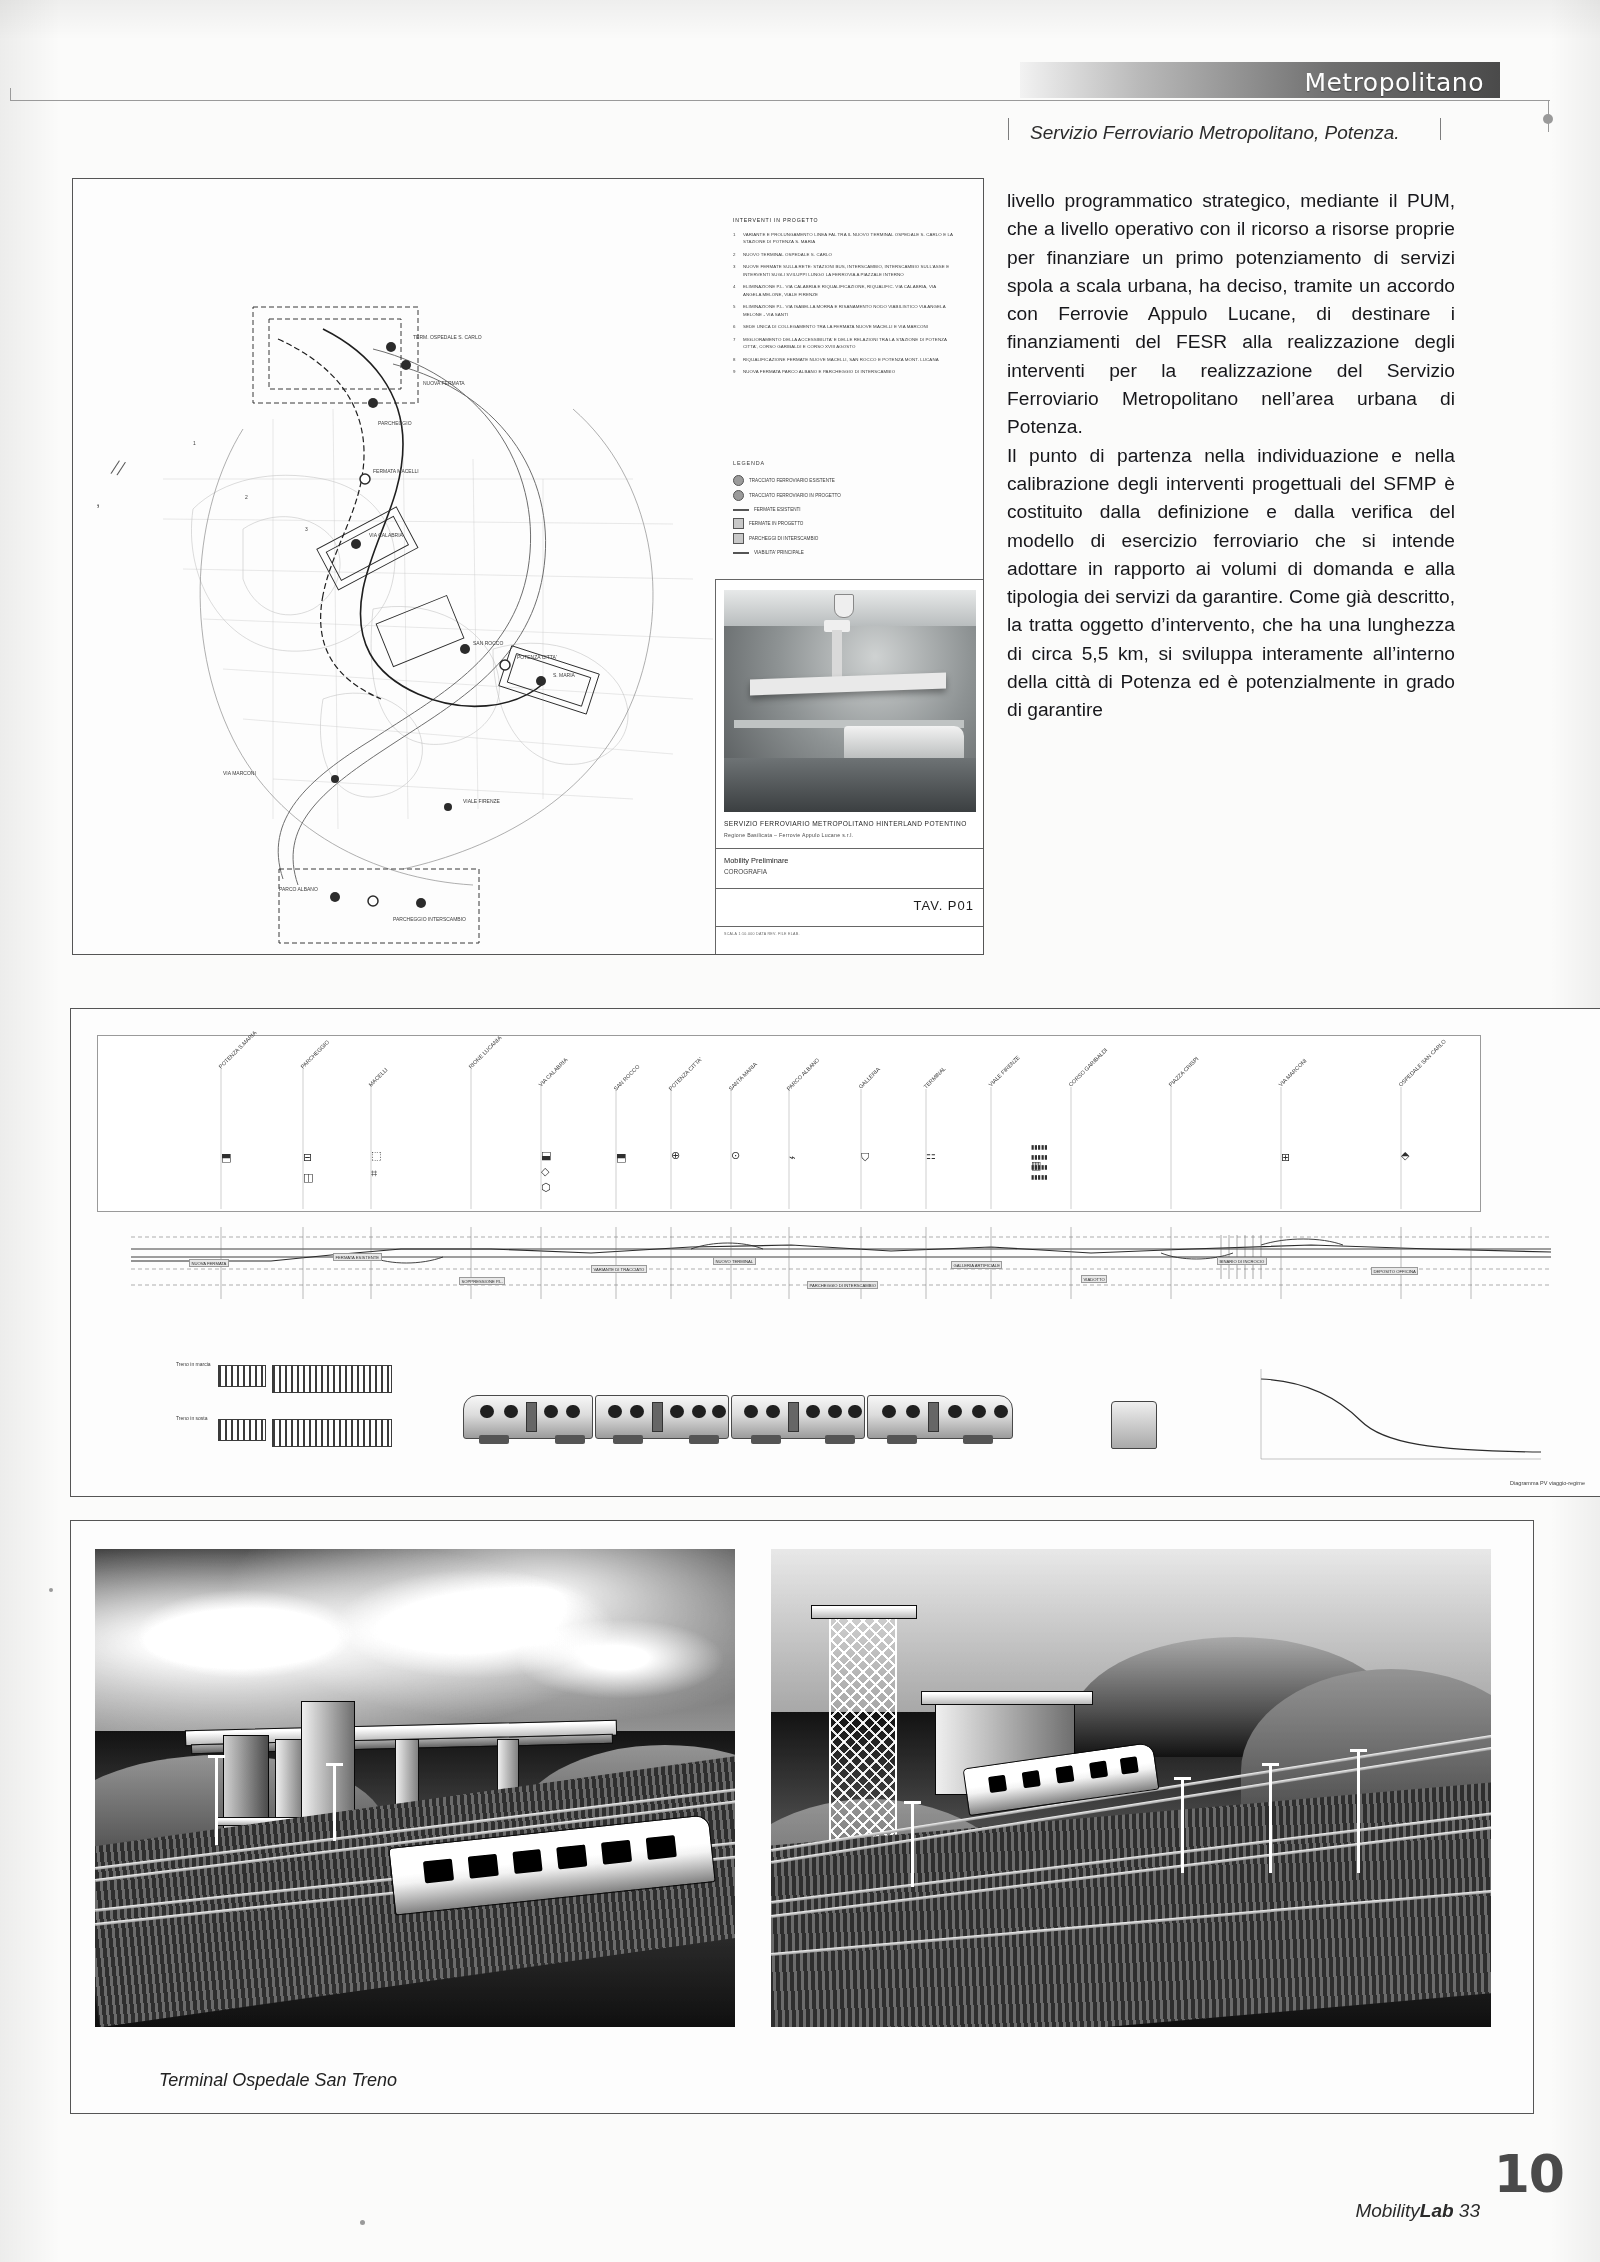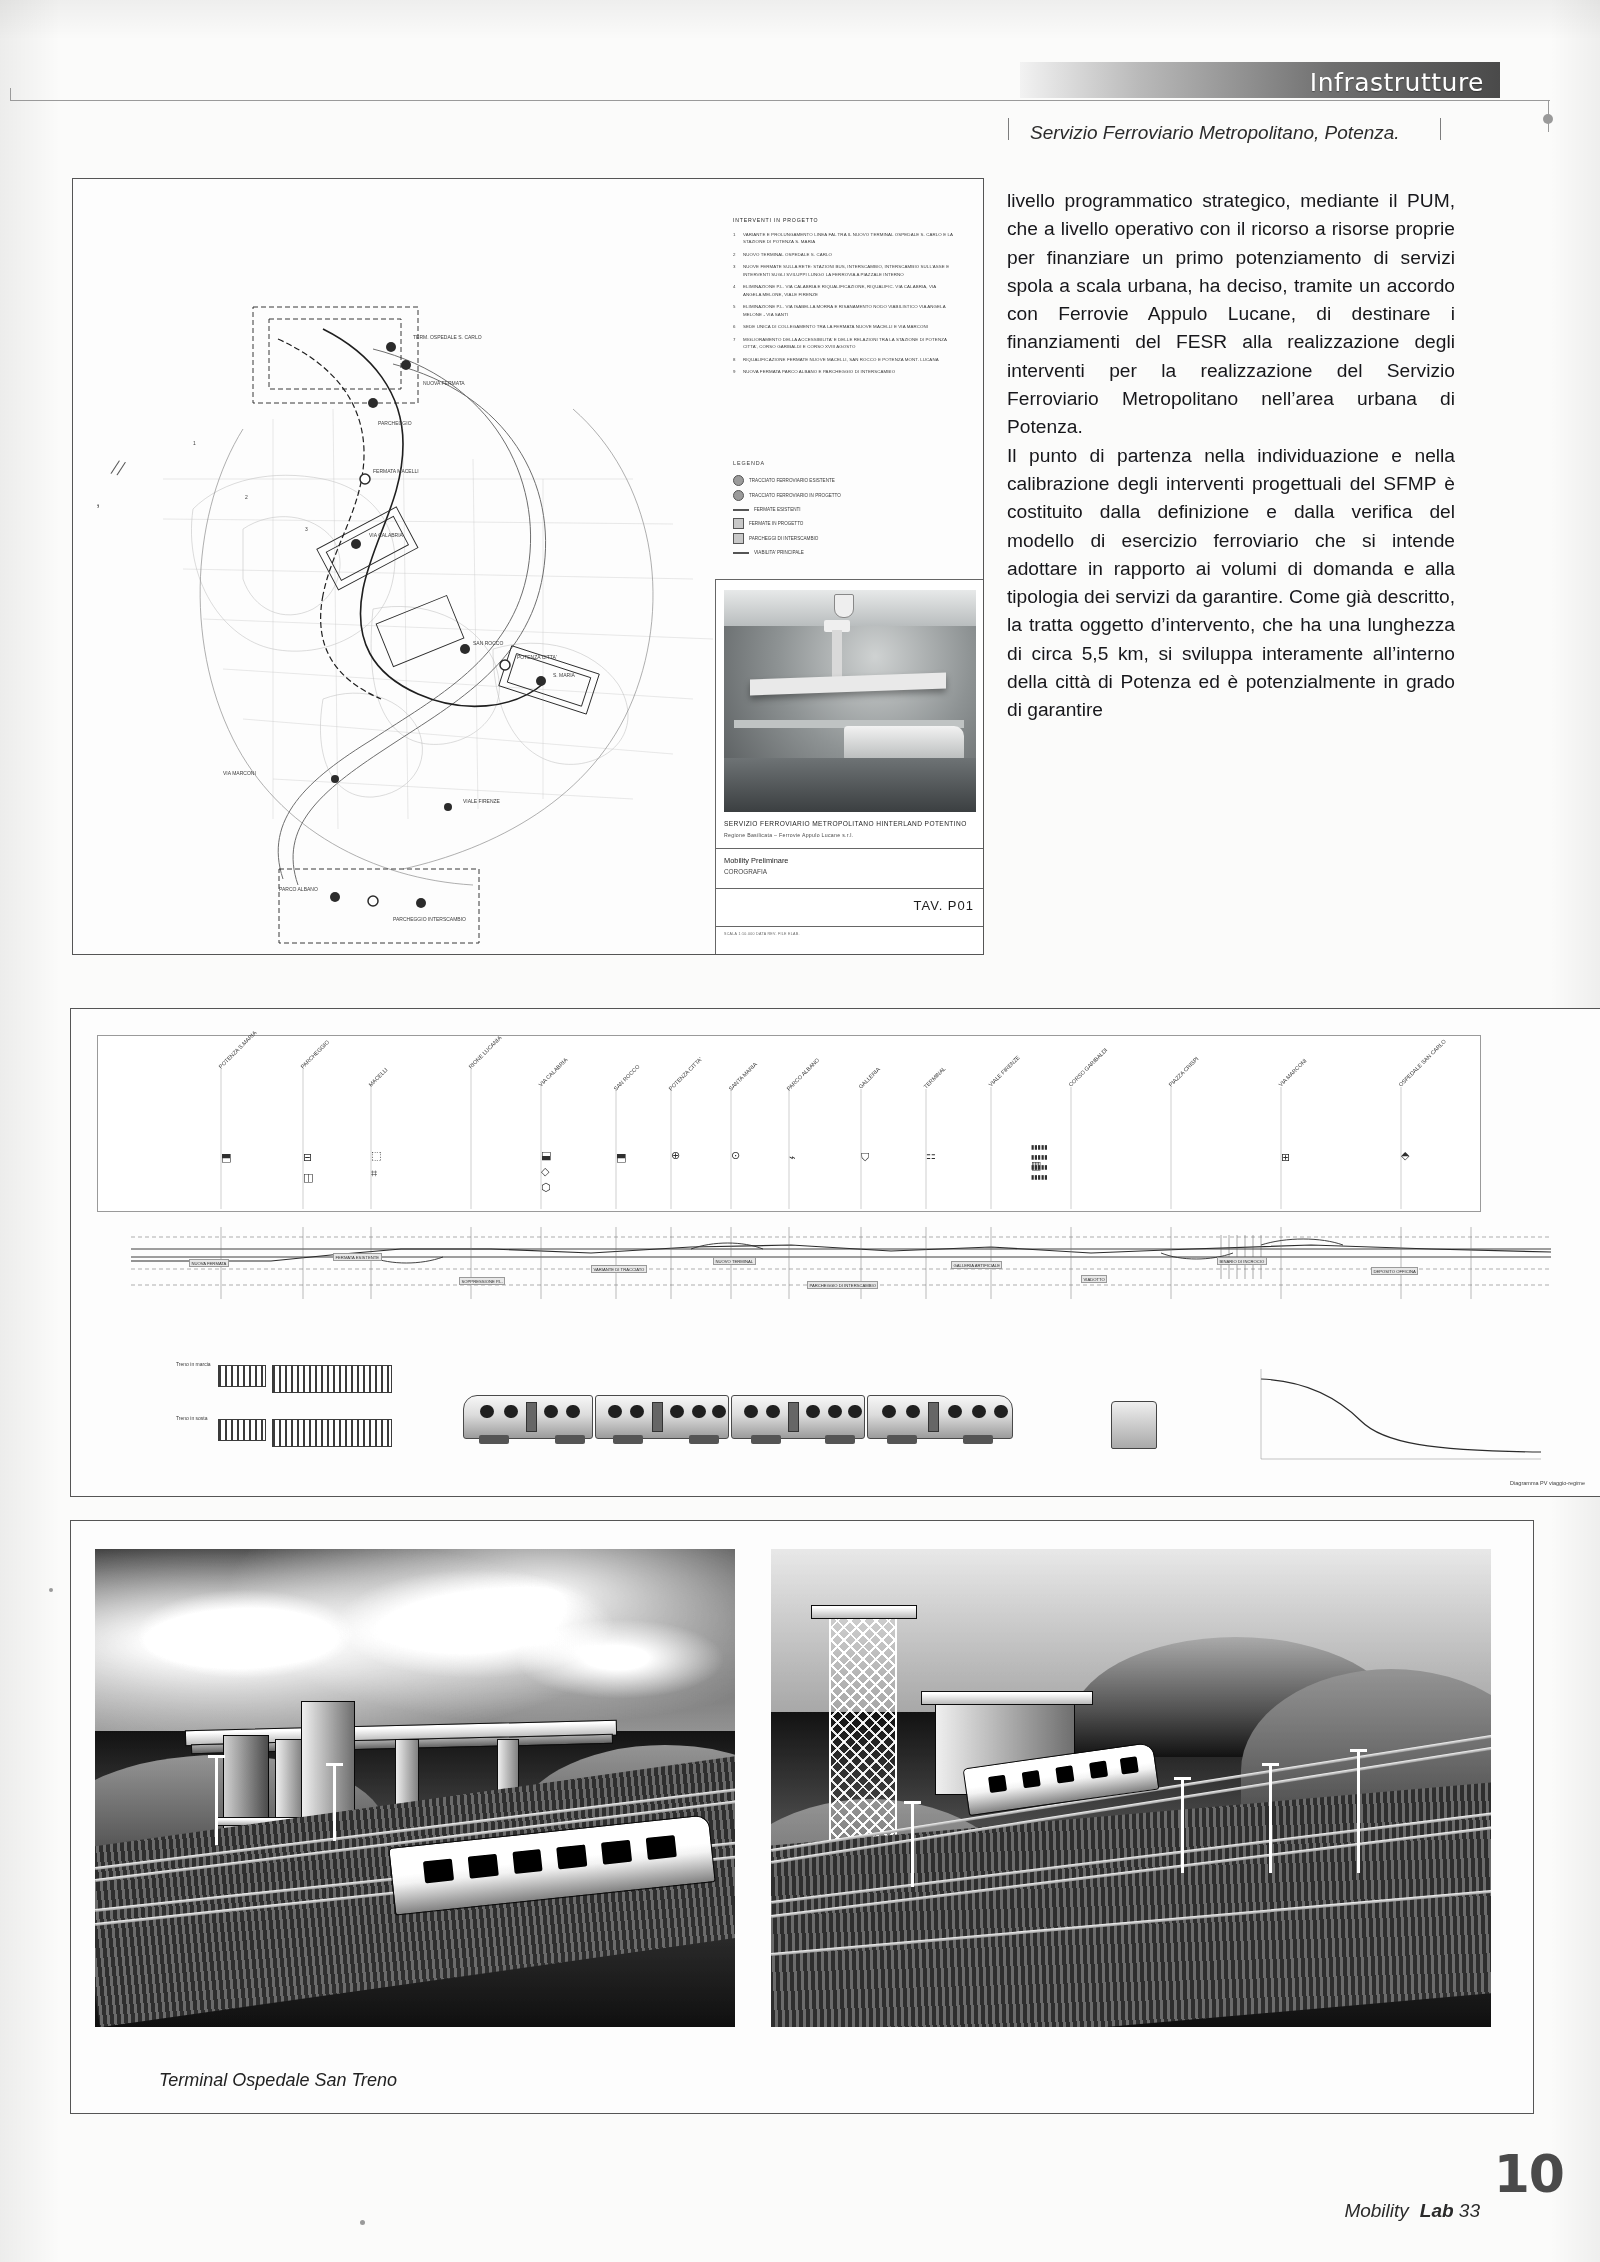--- a/index.html
+++ b/index.html
@@ -437,21 +437,21 @@
     font-family: "DejaVu Sans", sans-serif;
   }
   .footer-journal {
     position: absolute;
     right: 120px;
     top: 2200px;
     font-size: 19px;
     font-style: italic;
     color: #2a2a2a;
   }
-  .footer-journal b { font-weight: bold; font-style: italic; margin-left: 11px; }
+  .footer-journal b { font-weight: bold; font-style: italic; }
 
   .edge-mark-left {
     position: absolute;
     left: 112px;
     top: 455px;
     font-size: 22px;
     color: #555;
     font-family: "Liberation Serif", serif;
     transform: rotate(14deg);
   }
@@ -467,21 +467,21 @@
     background: #9a9a9a;
     border-radius: 50%;
   }
 </style>
 </head>
 <body>
 
 <div class="page"></div>
 
 <div class="header-band">
-  <span class="title">Infrastrutture</span>
+  <span class="title">Metropolitano</span>
 </div>
 <div class="header-rule-long"></div>
 <div class="header-rule-left-tick"></div>
 <div class="header-rule-right-tick"></div>
 <div class="header-dot"></div>
 <div class="subtitle-brackets-left"></div>
 <div class="subtitle-brackets-right"></div>
 <div class="subtitle">Servizio Ferroviario Metropolitano, Potenza.</div>
 
 <div class="text-col">

